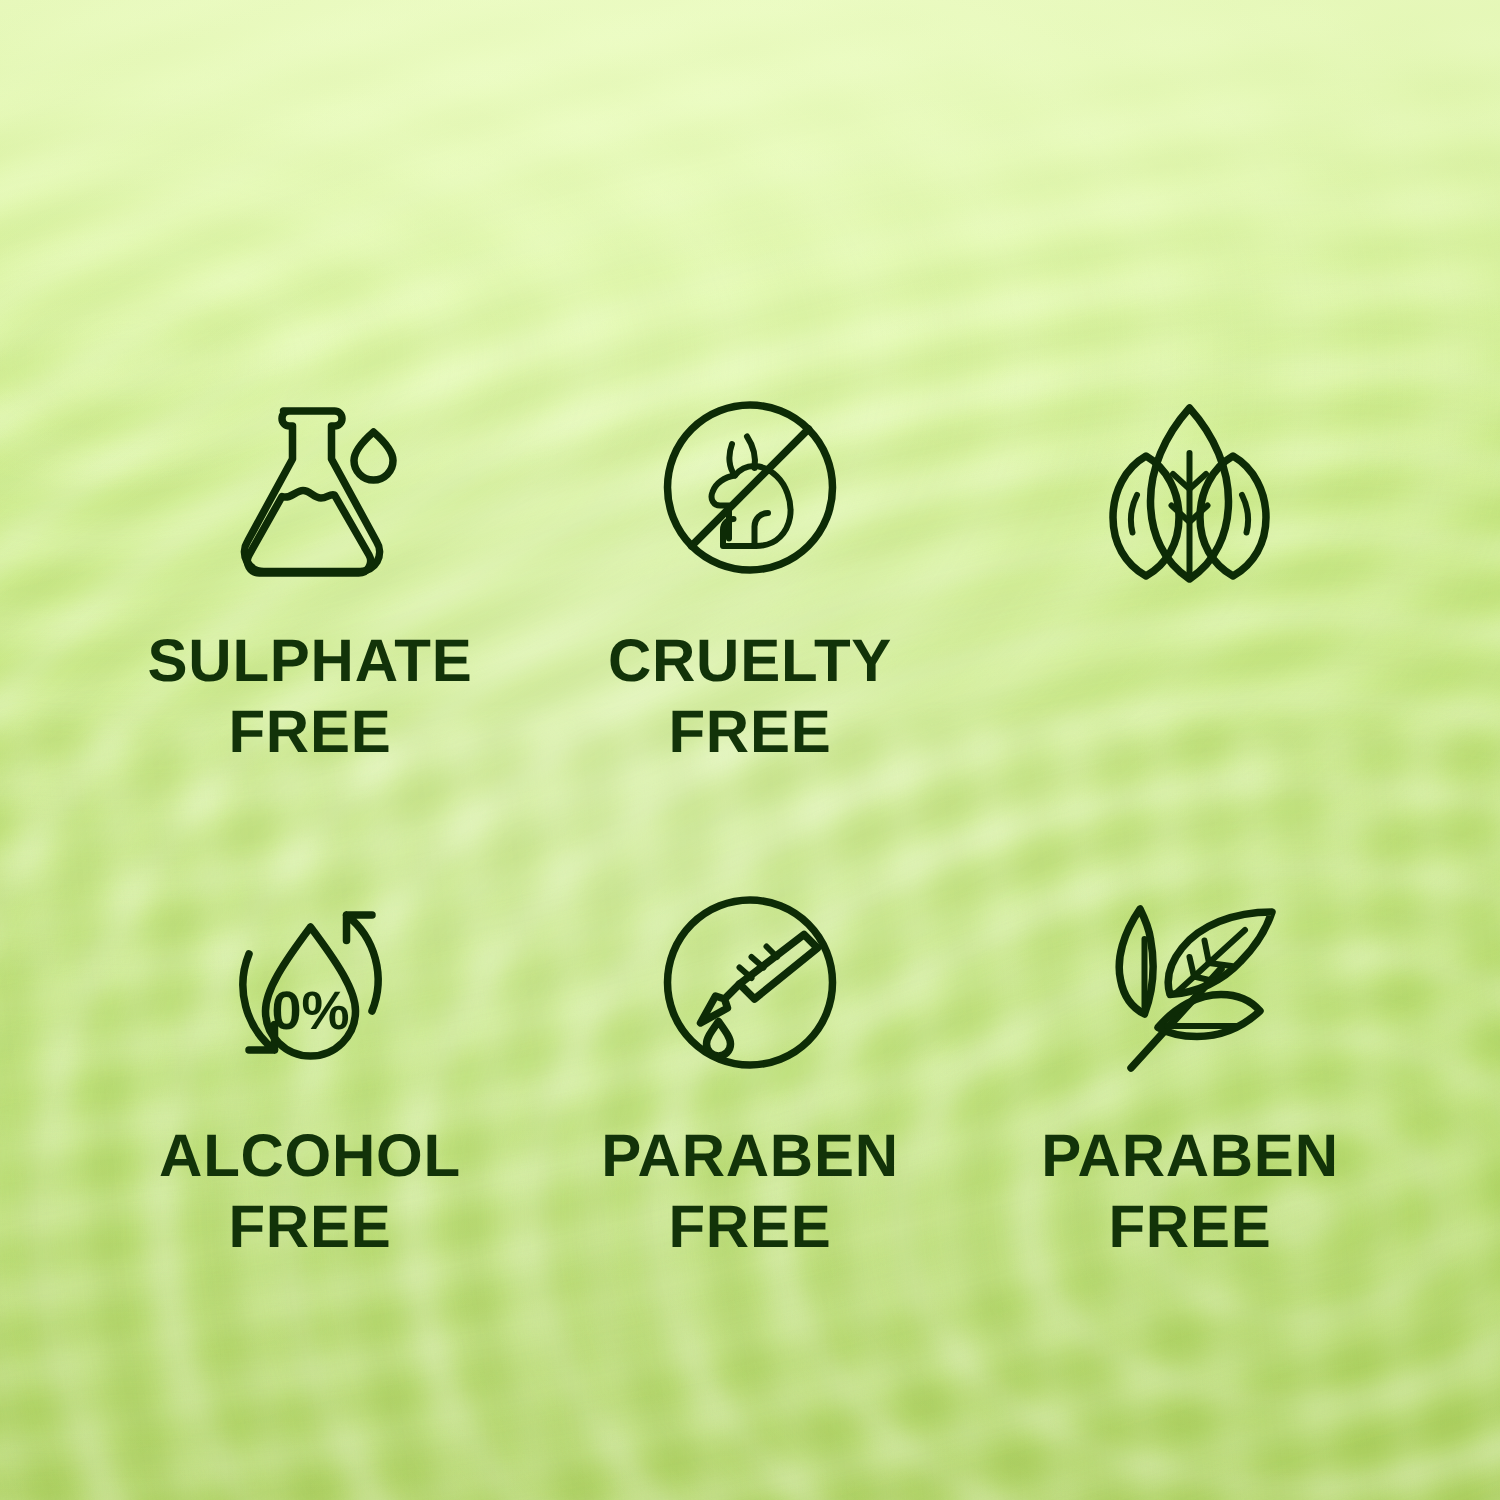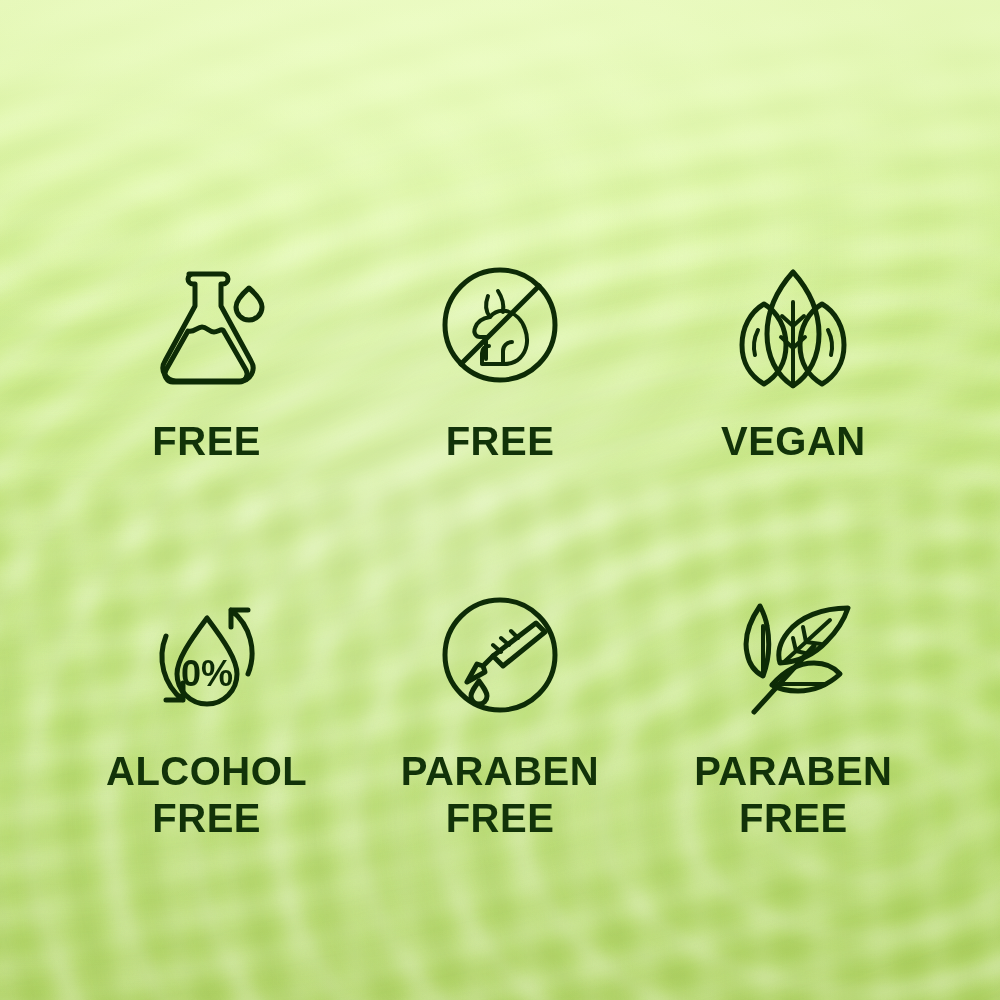--- a/index.html
+++ b/index.html
@@ -198,57 +198,56 @@
 
     <div class="badge">
       <div class="badge-icon">
         <svg width="150" height="150" viewBox="0 0 150 150" aria-hidden="true">
           <path class="ink" d="M57 24 h34 a5 5 0 0 1 5 5 a5 5 0 0 1 -5 5 h-2 v22 l30 55 a13 13 0 0 1 -11 20 h-64 a13 13 0 0 1 -11 -20 l30 -55 v-22 h-2 a5 5 0 0 1 -5 -5 a5 5 0 0 1 5 -5 z"></path>
           <path class="ink" d="M56 81 c6 2 9 -4 14 -4 c5 0 7 5 12 5 c4 0 6 -3 9 -2 l23 40 a8 8 0 0 1 -7 12 h-66 a8 8 0 0 1 -7 -12 z"></path>
           <path class="ink" d="M117 38 c8 7 13 13 13 19 a13 13 0 0 1 -26 0 c0 -6 5 -12 13 -19 z"></path>
         </svg>
       </div>
       <div class="badge-label">
+        <span class="lbl-line">SULPHATE</span>
         <span class="lbl-line">FREE</span>
       </div>
     </div>
 
     <div class="badge">
       <div class="badge-icon">
         <svg width="150" height="150" viewBox="0 0 150 150" aria-hidden="true">
           <circle class="ink" cx="75" cy="75" r="55"></circle>
           <path class="ink" d="M36 114 L114 36"></path>
           <path class="ink-thin" d="M63 46 c-3 8 -2 16 2 21 c-7 1 -13 5 -15 11 c-2 5 1 9 5 9 l6 0 l0 22"></path>
           <path class="ink-thin" d="M65 67 c4 -5 10 -7 16 -6 c9 2 16 9 19 18 c4 11 2 22 -5 29 c-4 4 -10 6 -16 6 l-22 0"></path>
           <path class="ink-thin" d="M73 41 c4 6 6 14 5 21"></path>
           <path class="ink-thin" d="M57 113 l0 -10 c0 -4 3 -7 7 -7"></path>
           <path class="ink-thin" d="M78 113 l0 -12 c0 -5 4 -9 9 -9"></path>
         </svg>
       </div>
       <div class="badge-label">
+        <span class="lbl-line">CRUELTY</span>
         <span class="lbl-line">FREE</span>
       </div>
     </div>
 
     <div class="badge">
       <div class="badge-icon">
         <svg width="150" height="150" viewBox="0 0 150 150" aria-hidden="true">
           <path class="ink" d="M46 54 c-14 8 -22 24 -22 41 c0 17 8 31 22 39 c14 -8 22 -22 22 -39 c0 -17 -8 -33 -22 -41 z"></path>
           <path class="ink-thin" d="M40 80 c-4 8 -5 17 -3 25"></path>
           <path class="ink" d="M104 54 c14 8 22 24 22 41 c0 17 -8 31 -22 39 c-14 -8 -22 -22 -22 -39 c0 -17 8 -33 22 -41 z"></path>
           <path class="ink-thin" d="M110 80 c4 8 5 17 3 25"></path>
           <path class="ink" d="M75 22 c-17 19 -26 41 -26 62 c0 22 9 41 26 52 c17 -11 26 -30 26 -52 c0 -21 -9 -43 -26 -62 z"></path>
           <path class="ink-thin" d="M75 52 L75 136"></path>
           <path class="ink-thin" d="M75 76 l-11 -10 M75 76 l11 -10"></path>
           <path class="ink-thin" d="M75 98 l-12 -11 M75 98 l12 -11"></path>
         </svg>
       </div>
-      <div class="badge-label">
-        <span class="lbl-line">VEGAN</span>
-      </div>
     </div>
 
     <div class="badge">
       <div class="badge-icon">
         <svg width="150" height="150" viewBox="0 0 150 150" aria-hidden="true">
           <path class="ink" d="M99 30 a55 55 0 0 1 17 64 M116 30 l-17 0 l0 17"></path>
           <path class="ink" d="M51 120 a55 55 0 0 1 -17 -64 M34 120 l17 0 l0 -17"></path>
           <path class="ink" d="M75 38 c-18 24 -30 42 -30 56 a30 30 0 0 0 60 0 c0 -14 -12 -32 -30 -56 z"></path>
           <text class="ink-fill" x="75" y="106" text-anchor="middle" font-family="Liberation Sans, sans-serif" font-size="36" font-weight="700">0%</text>
         </svg>

